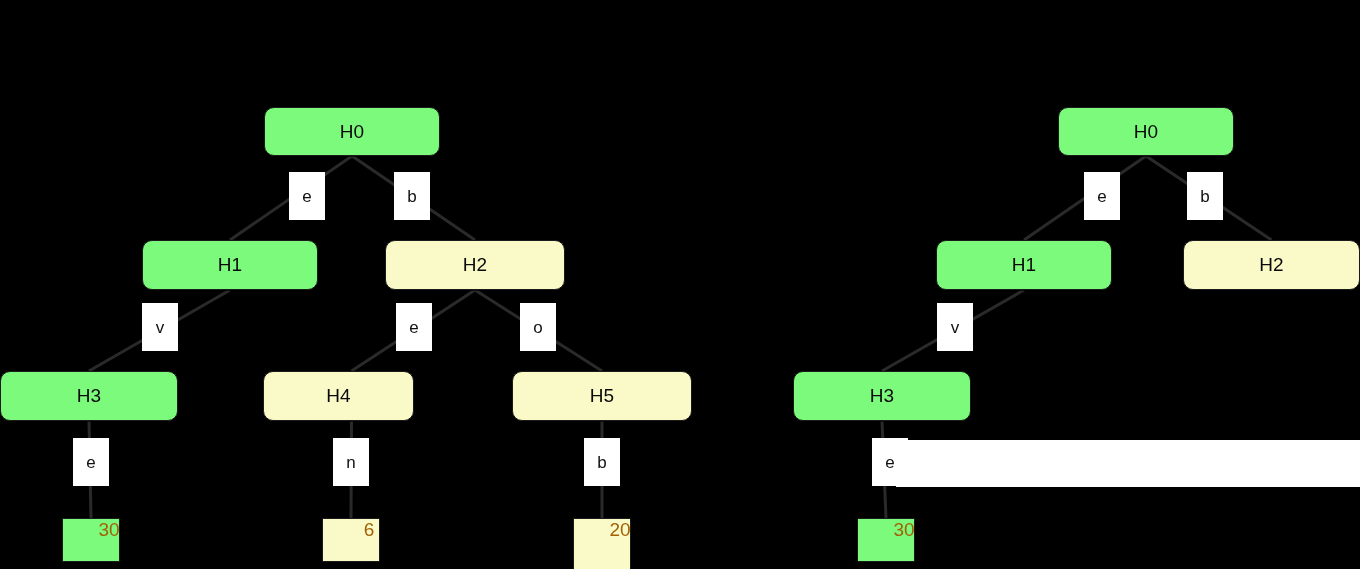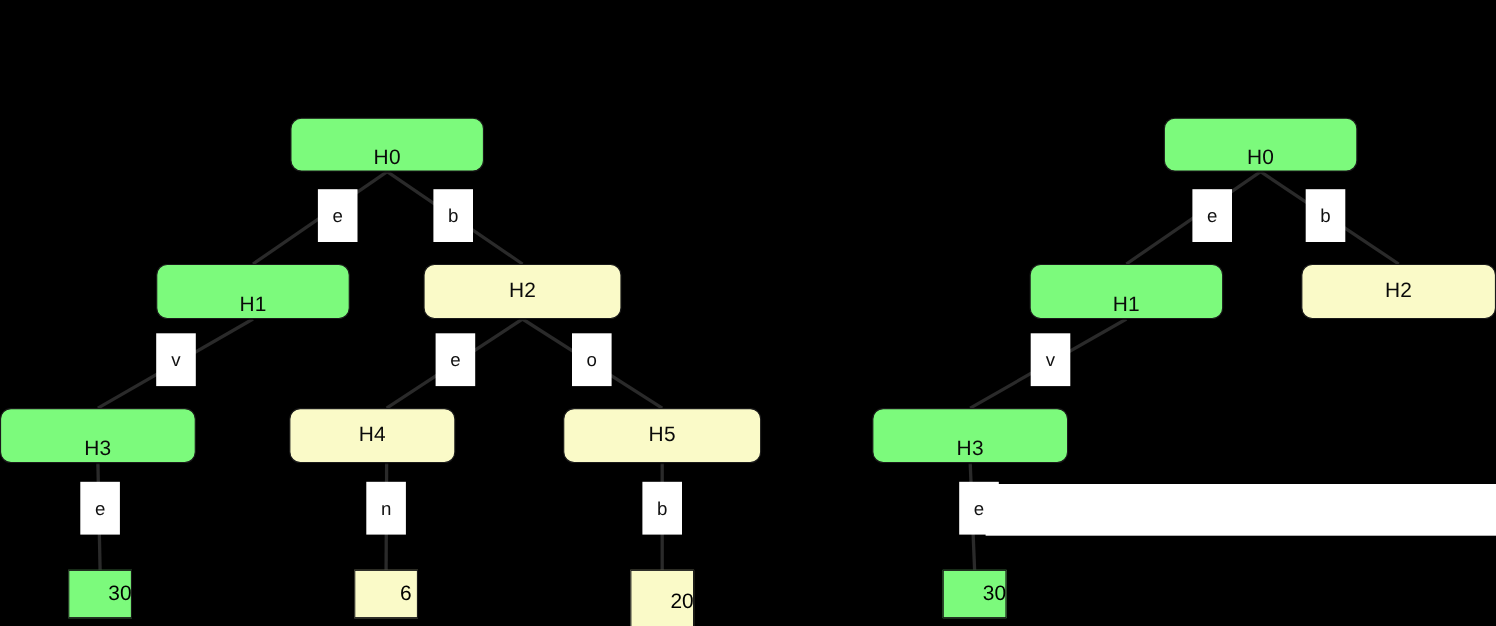--- a/index.html
+++ b/index.html
@@ -32,33 +32,32 @@
     border: 1px solid #1a1a1a;
     border-radius: 10px;
     display: flex;
     align-items: center;
     justify-content: center;
     font-size: 19px;
     color: #0a0a0a;
     letter-spacing: 0.2px;
     box-shadow: 0 1px 0 rgba(0,0,0,0.65);
   }
-  .node.green { background: #7CFA7C; align-items: flex-end; }
+  .node.green { background: #7CFA7C; }
   .node.yellow { background: #FAFAC8; }
 
   .leaf {
     position: absolute;
     box-sizing: border-box;
     border: 1px solid #1a1a1a;
     border-radius: 0;
     display: flex;
-    align-items: center;
     justify-content: center;
     font-size: 19px;
-    color: #000000;
+    color: #a16207;
     padding-left: 36px;
   }
   .leaf.green { background: #7CFA7C; }
   .leaf.yellow { background: #FAFAC8; }
 
   .edge-label {
     position: absolute;
     box-sizing: border-box;
     background: #FFFFFF;
     color: #111111;

